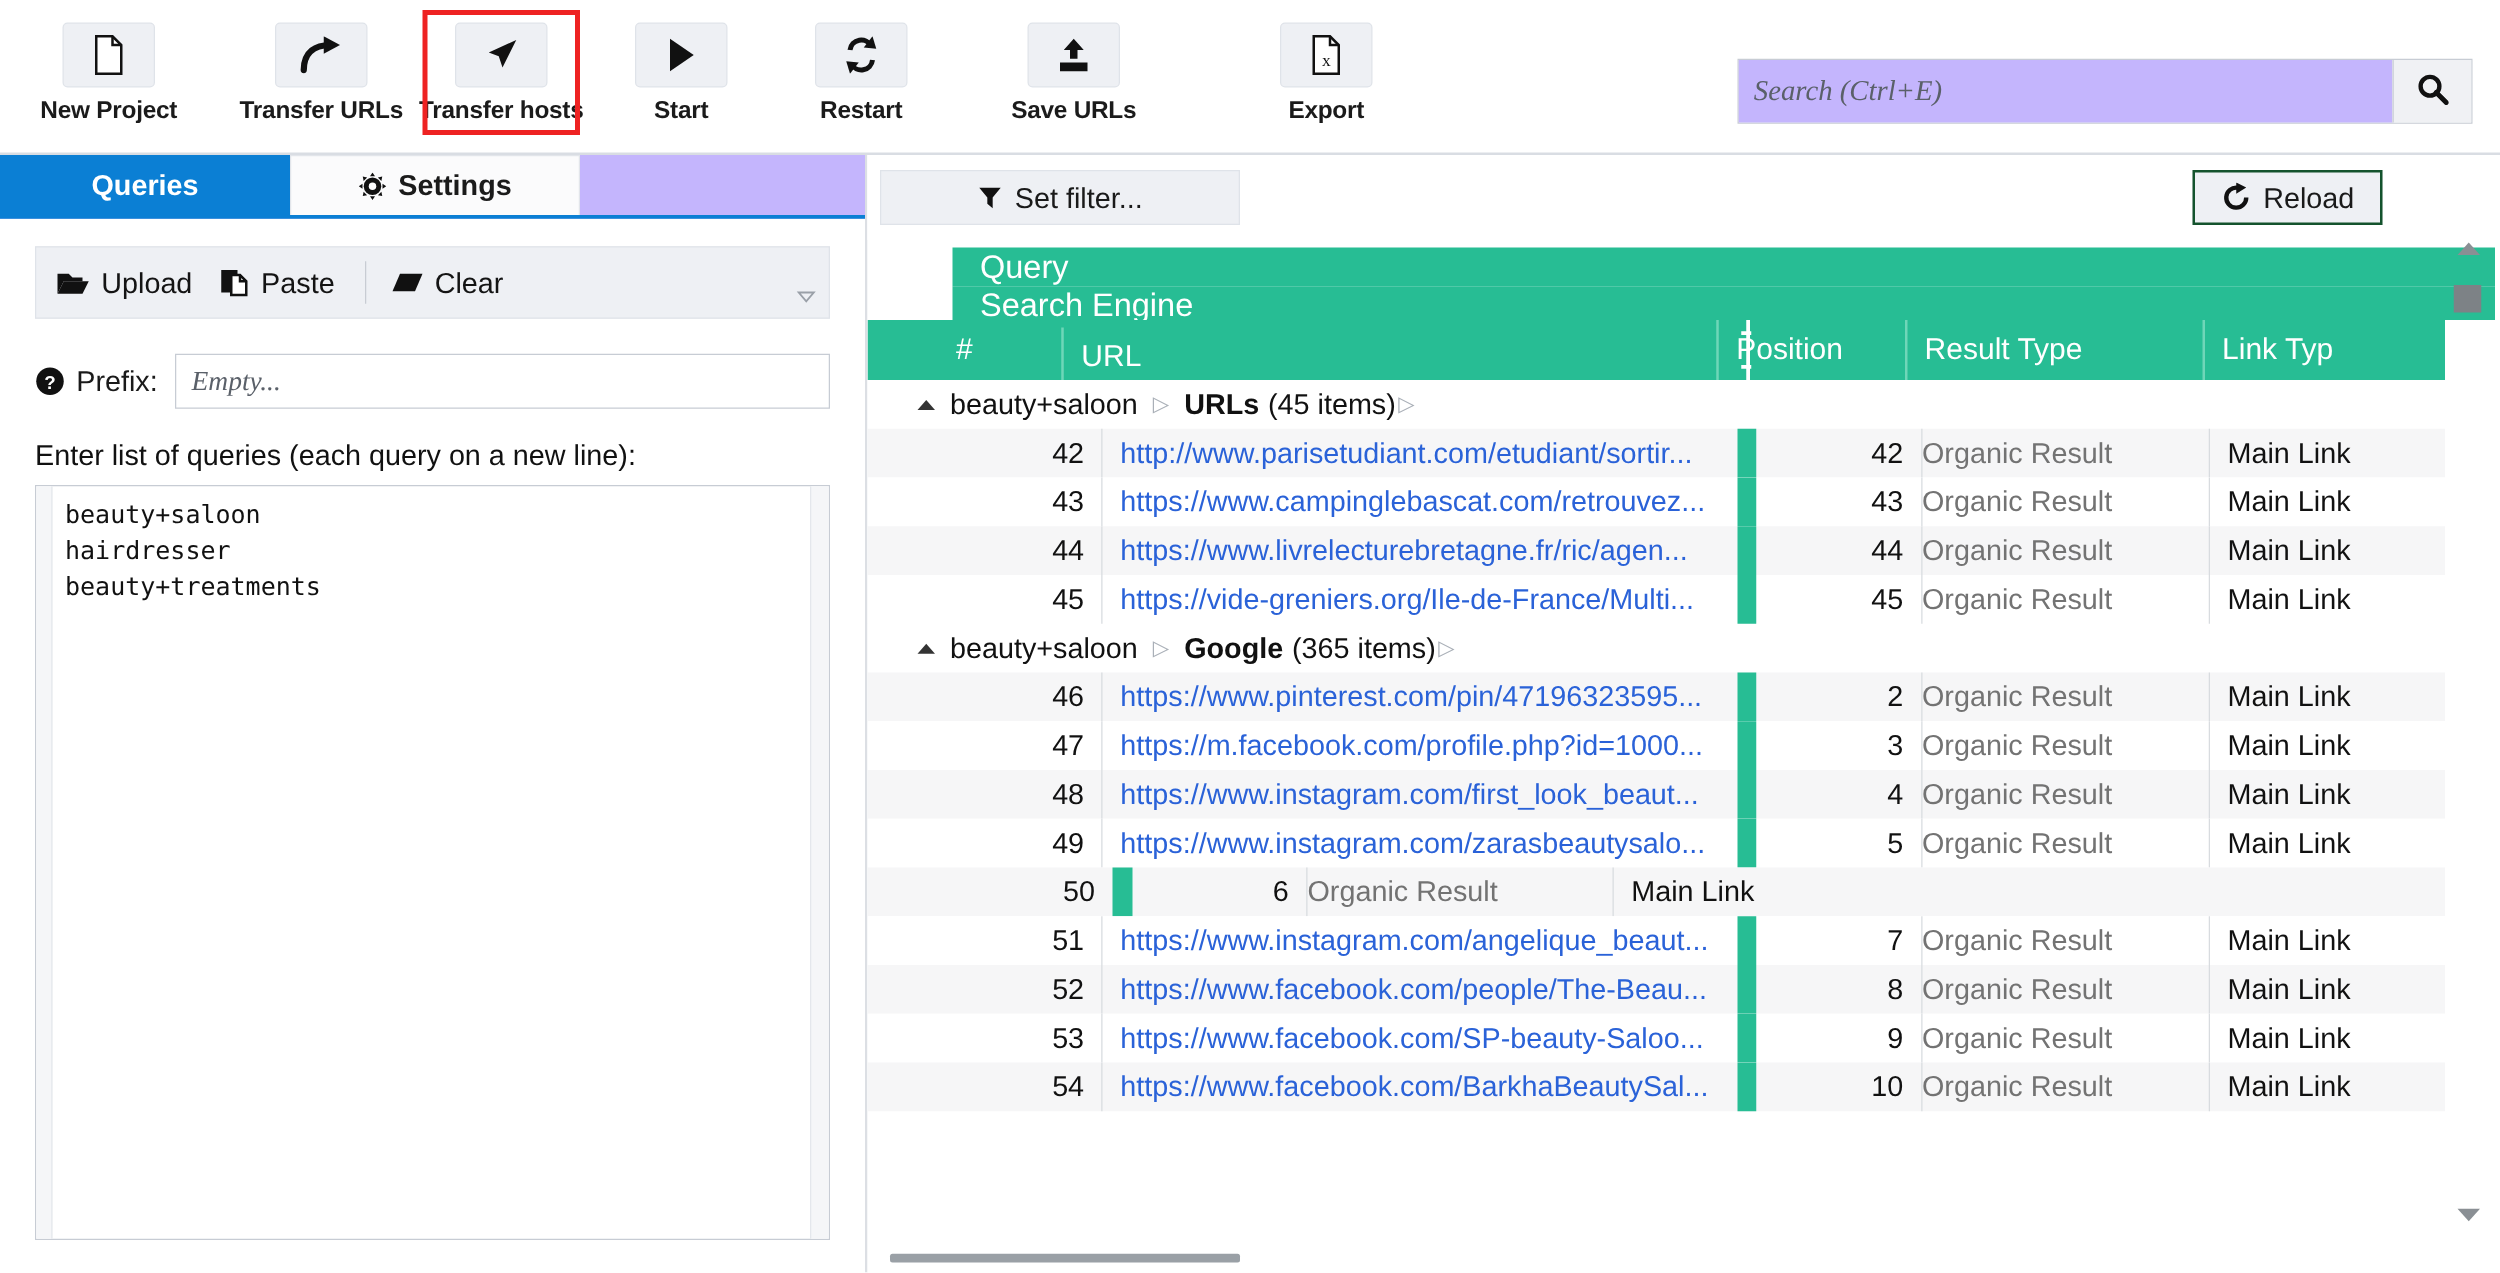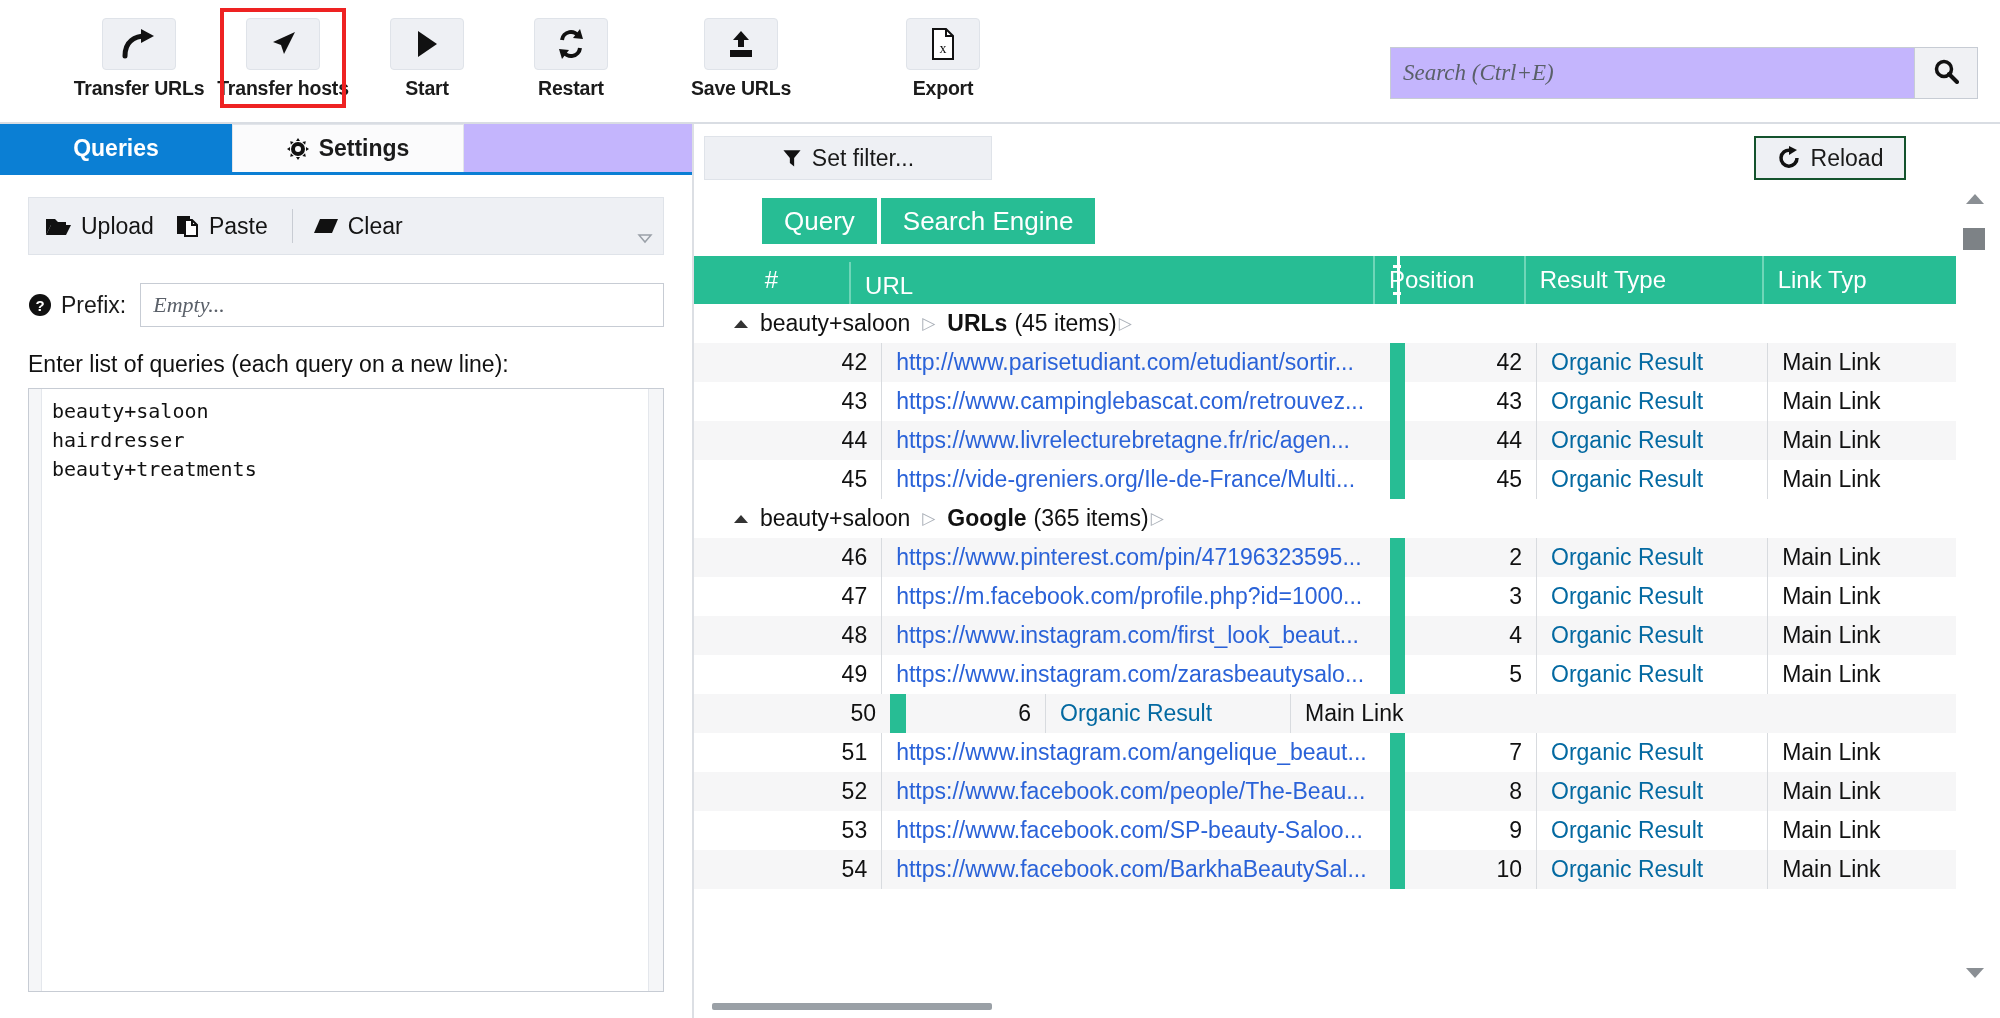--- a/index.html
+++ b/index.html
@@ -299,20 +299,21 @@
     justify-content: center;
     font-size: 23px;
     cursor: pointer;
   }
   .reload-btn .ico { margin-right: 10px; display: inline-flex; }
 
   .group-chips {
     display: flex;
     margin: 6px 0 0 68px;
     height: 46px;
+    flex-direction: column;
   }
   .chip {
     background: #27bd94;
     color: #ffffff;
     font-size: 26px;
     display: flex;
     align-items: center;
     padding: 0 22px;
     margin-right: 4px;
     cursor: pointer;
@@ -439,22 +440,21 @@
     height: 39px;
   }
   .cell.pos {
     width: 139px;
     justify-content: flex-end;
     padding-right: 14px;
     color: #111;
   }
   .cell.rtype {
     width: 245px;
-    padding-left: 14px;
-    color: #0369a1;
+    color: #737373;
     border-left: 1px solid #d8dbdf;
   }
   .cell.ltype {
     width: 200px;
     padding-left: 14px;
     color: #111;
     border-left: 1px solid #d8dbdf;
   }
 
   .hscroll {
@@ -504,20 +504,29 @@
     cursor: pointer;
   }
 </style>
 </head>
 <body>
 
 <div class="app">
 
   <div class="toolbar">
 
+    <div class="tb-btn">
+      <div class="glyph-box">
+        <svg width="26" height="32" viewBox="0 0 26 32">
+          <path d="M3 1 h13 l7 7 v23 h-20 z" fill="#fff" stroke="#111" stroke-width="2"></path>
+          <path d="M16 1 v7 h7" fill="none" stroke="#111" stroke-width="2"></path>
+        </svg>
+      </div>
+      <div class="tb-label">New Project</div>
+    </div>
 
     <div class="tb-gap-md"></div>
 
     <div class="tb-btn">
       <div class="glyph-box">
         <svg width="34" height="30" viewBox="0 0 34 30">
           <path d="M3 27 C3 12, 13 7, 24 7" fill="none" stroke="#111" stroke-width="5" stroke-linecap="round"></path>
           <path d="M19 0 L32 7 L19 14 Z" fill="#111"></path>
         </svg>
       </div>

